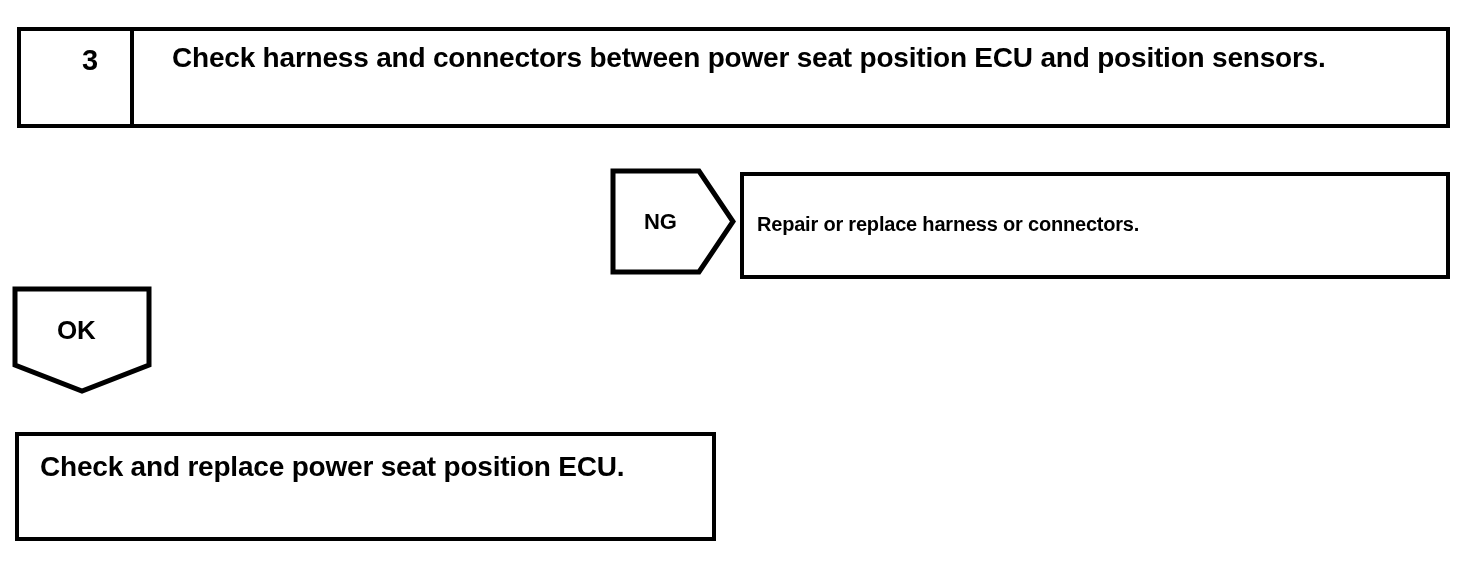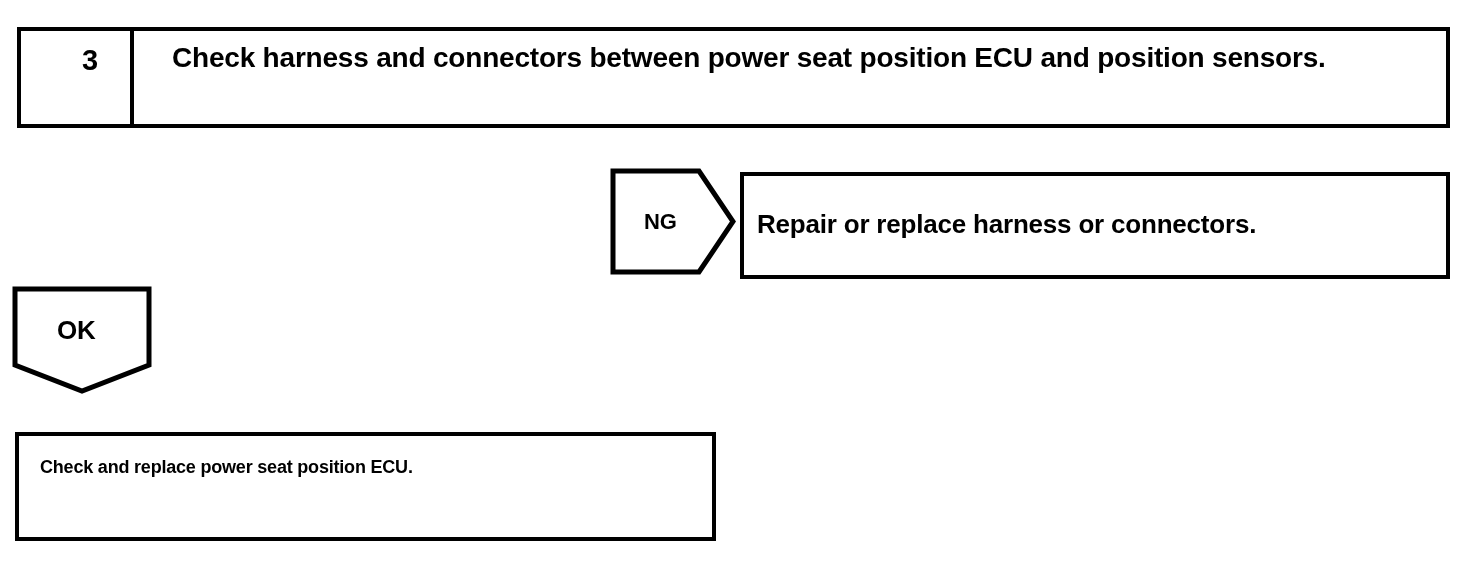--- a/index.html
+++ b/index.html
@@ -91,21 +91,21 @@
   #repair-box {
     left: 740px;
     top: 172px;
     width: 710px;
     height: 107px;
   }
   #repair-text {
     left: 757px;
     top: 209px;
     width: 680px;
-    font-size: 26px;
+    font-size: 20px;
     line-height: 30px;
   }
 
   
   #ok-shape {
     position: absolute;
     left: 12px;
     top: 286px;
     width: 140px;
     height: 110px;
@@ -126,21 +126,21 @@
   #conclusion-box {
     left: 15px;
     top: 432px;
     width: 701px;
     height: 109px;
   }
   #conclusion-text {
     left: 40px;
     top: 452px;
     width: 660px;
-    font-size: 18px;
+    font-size: 28px;
     line-height: 30px;
   }
 </style>
 </head>
 <body>
 
 <div id="canvas">
 
   <div class="node-box" id="step-box">
     <div id="step-number-divider"></div>

